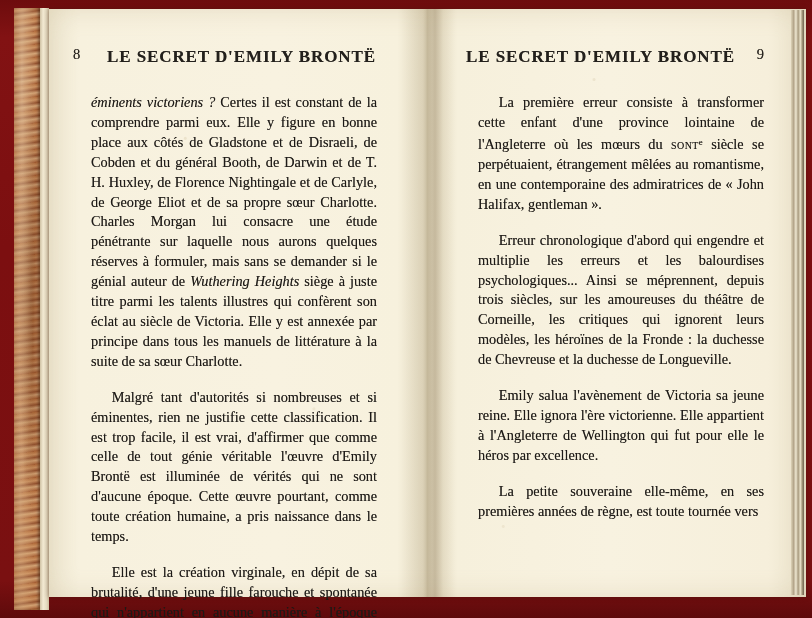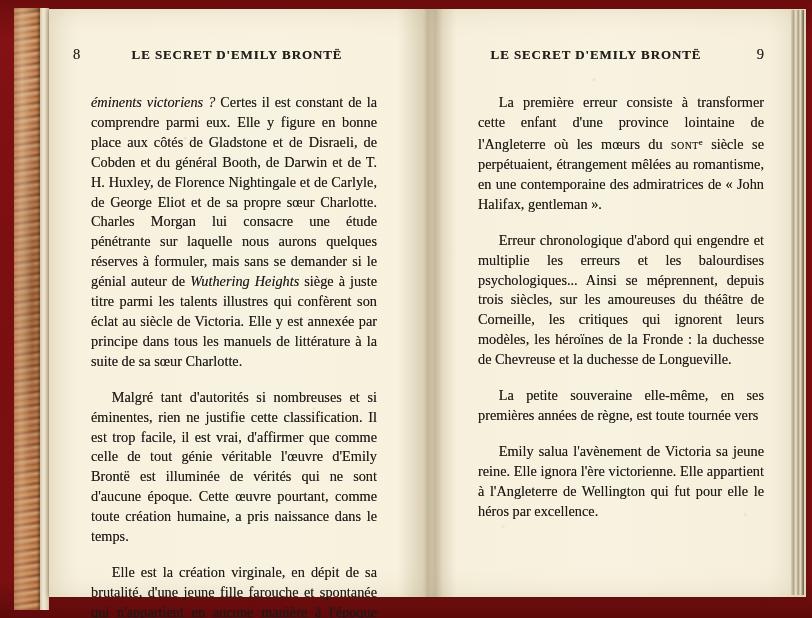--- a/index.html
+++ b/index.html
@@ -130,21 +130,21 @@
   }
   #page-left  { left: 0px;   width: 378px; }
   #page-right { left: 379px; width: 378px; }
 
   .running-head {
     position: absolute;
     top: 38px;
     height: 16px;
     width: 100%;
     color: #23201c;
-    font-size: 13px;
+    font-size: 17px;
     letter-spacing: .9px;
     font-variant: small-caps;
     font-weight: 600;
     white-space: nowrap;
   }
   #page-left  .running-head { left: 58px;  width: 260px; text-align: center; }
   #page-right .running-head { left: 38px;  width: 260px; text-align: center; }
 
   .folio {
     position: absolute;
@@ -200,22 +200,22 @@
           <p class="indent"><span>Elle est la création virginale, en dépit de sa brutalité, d'une jeune fille farouche et spontanée qui n'appartient en aucune manière à l'époque victorienne. Si ses historiens, nombreux et nombreuses, n'avaient pas comme à plai-</span></p>
         </div>
     </div>
 
     <div class="page" id="page-right">
       <div class="folio">9</div>
       <div class="running-head">LE SECRET D'EMILY BRONTË</div>
       <div class="column-body" id="right-body">
           <p class="indent"><span>La première erreur consiste à transformer cette enfant d'une province lointaine de l'Angleterre où les mœurs du </span><span class="smallcaps-roman">sont</span><sup class="sup-ord">e</sup><span> siècle se perpétuaient, étrangement mêlées au romantisme, en une contemporaine des admiratrices de « John Halifax, gentleman ».</span></p>
           <p class="indent"><span>Erreur chronologique d'abord qui engendre et multiplie les erreurs et les balourdises psychologiques... Ainsi se méprennent, depuis trois siècles, sur les amoureuses du théâtre de Corneille, les critiques qui ignorent leurs modèles, les héroïnes de la Fronde : la duchesse de Chevreuse et la duchesse de Longueville.</span></p>
+          <p class="indent"><span>Emily salua l'avènement de Victoria sa jeune reine. Elle ignora l'ère victorienne. Elle appartient à l'Angleterre de Wellington qui fut pour elle le héros par excellence.</span></p>
           <p class="indent"><span>La petite souveraine elle-même, en ses premières années de règne, est toute tournée vers</span></p>
-          <p class="indent"><span>Emily salua l'avènement de Victoria sa jeune reine. Elle ignora l'ère victorienne. Elle appartient à l'Angleterre de Wellington qui fut pour elle le héros par excellence.</span></p>
         </div>
     </div>
 
     <div id="gutter"></div>
   </div>
 
   <div id="page-edge-right"></div>
 </div>
 
 </body></html>

